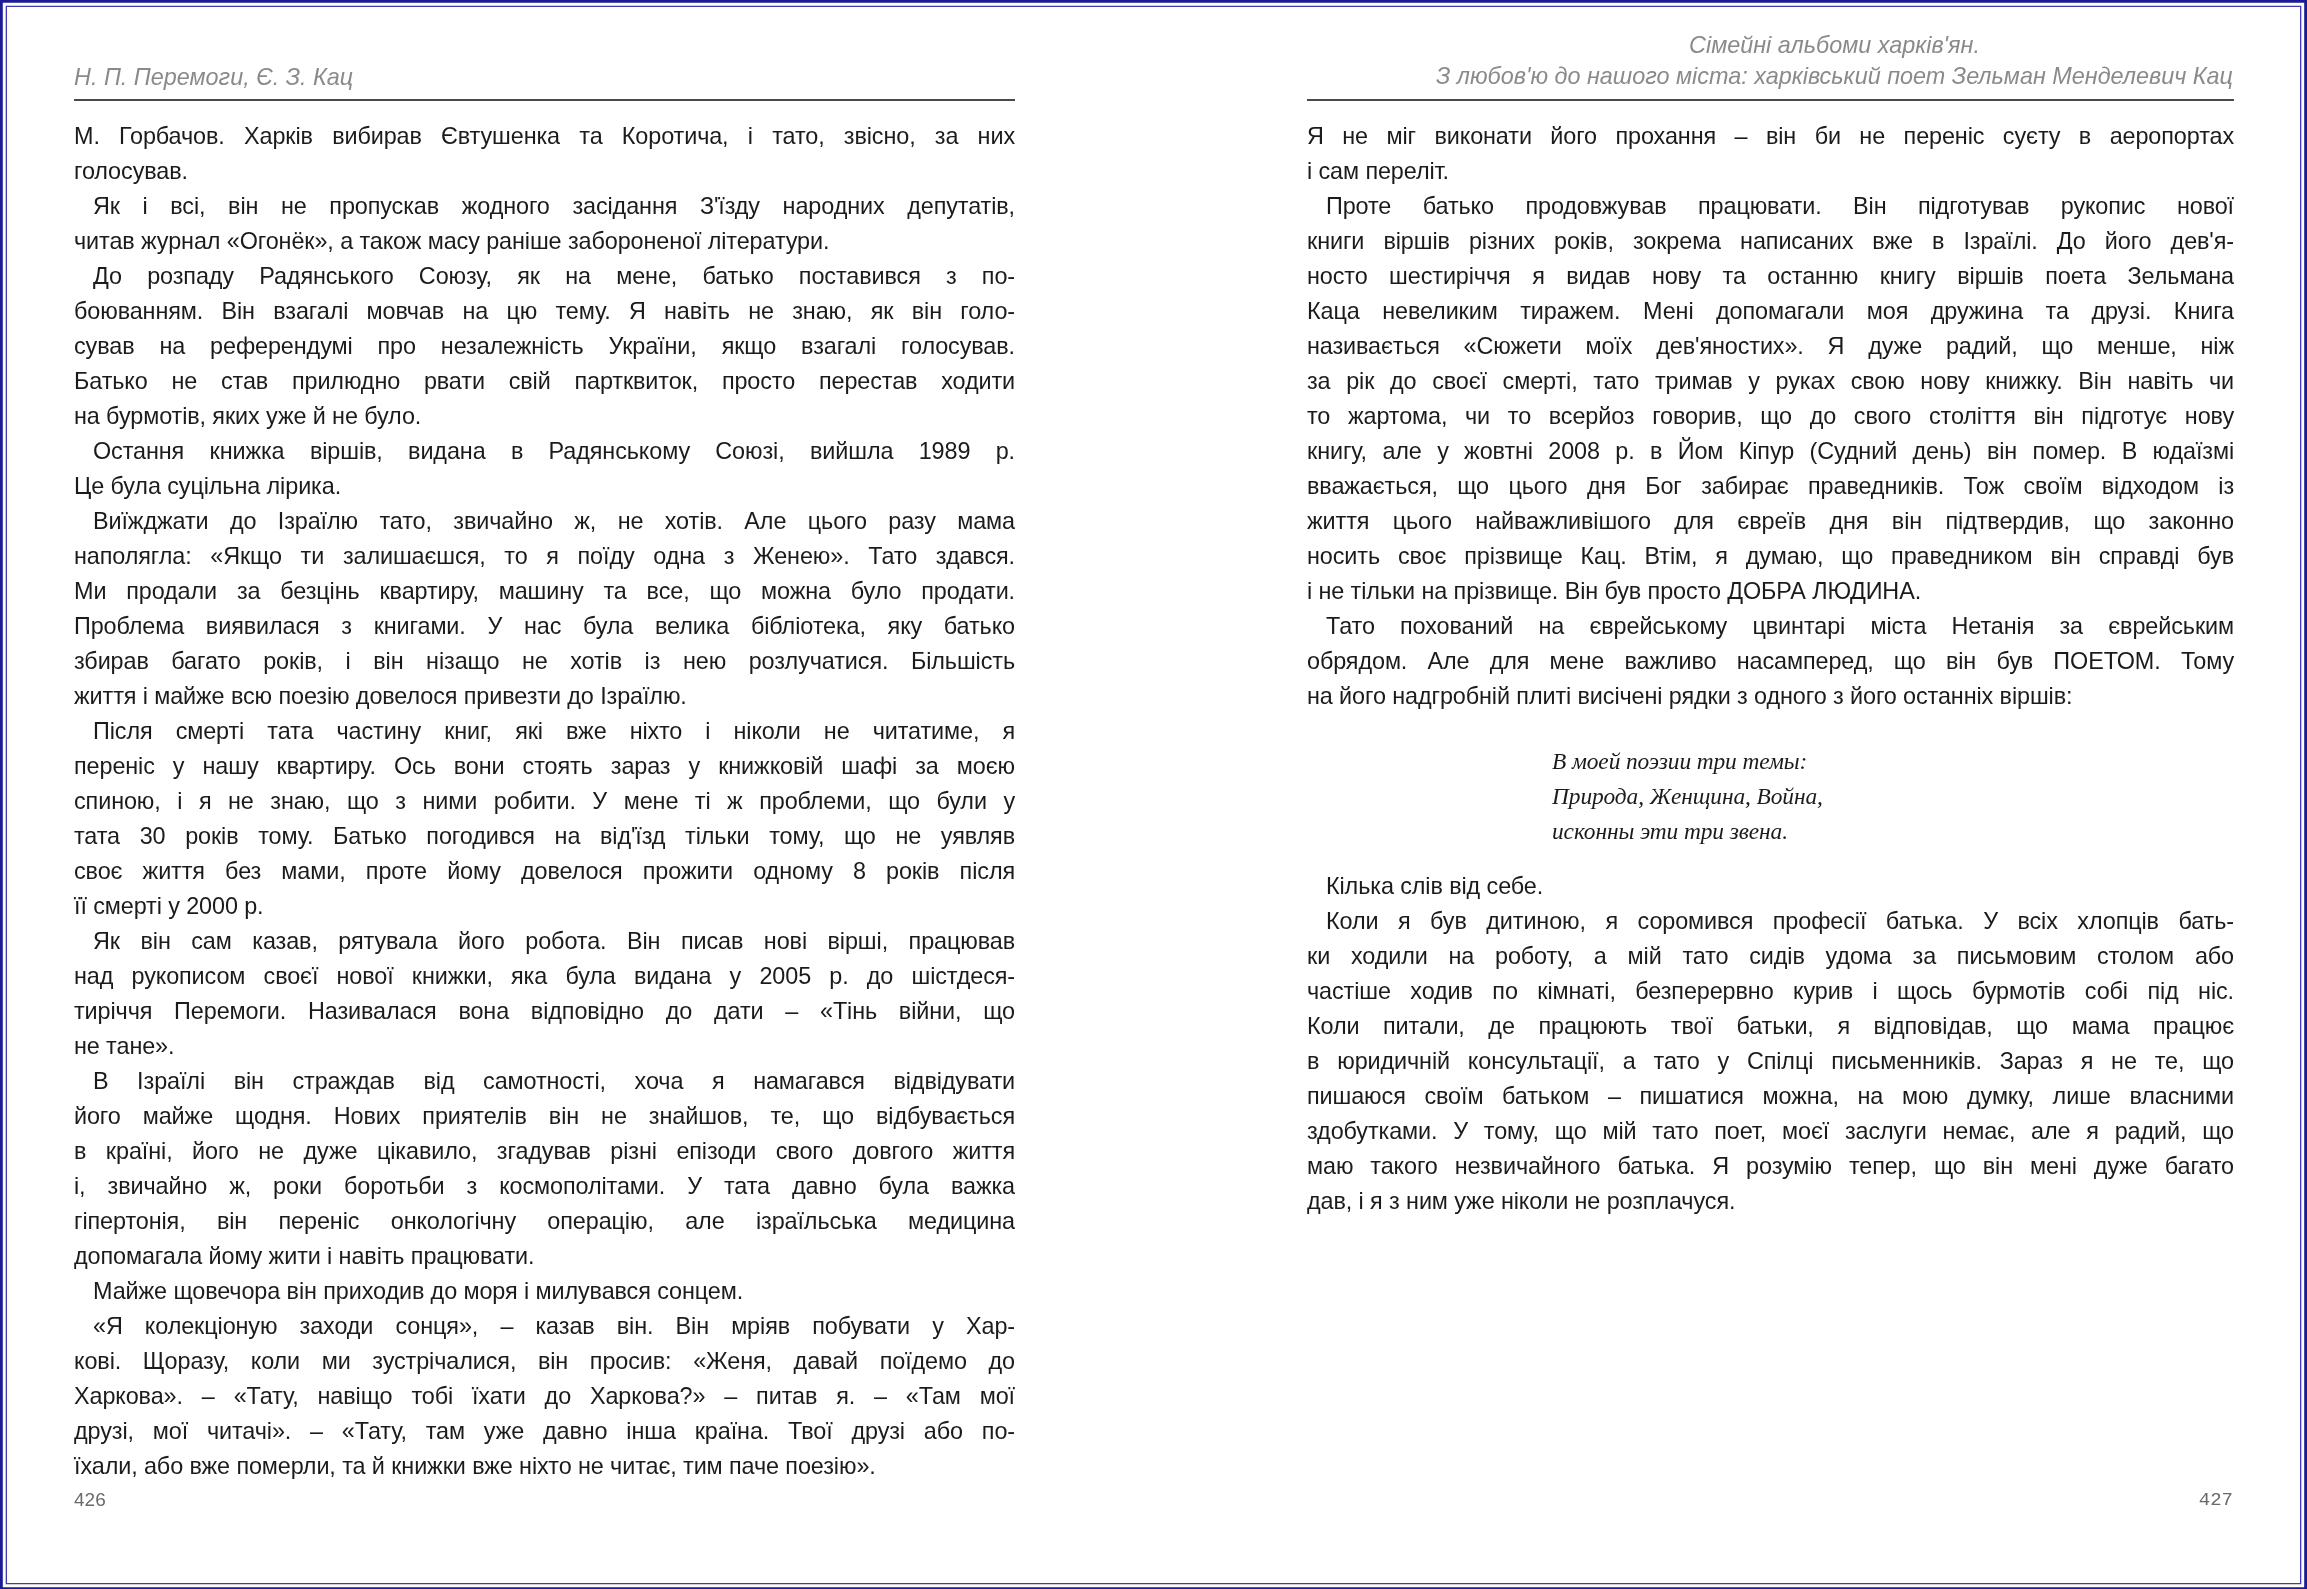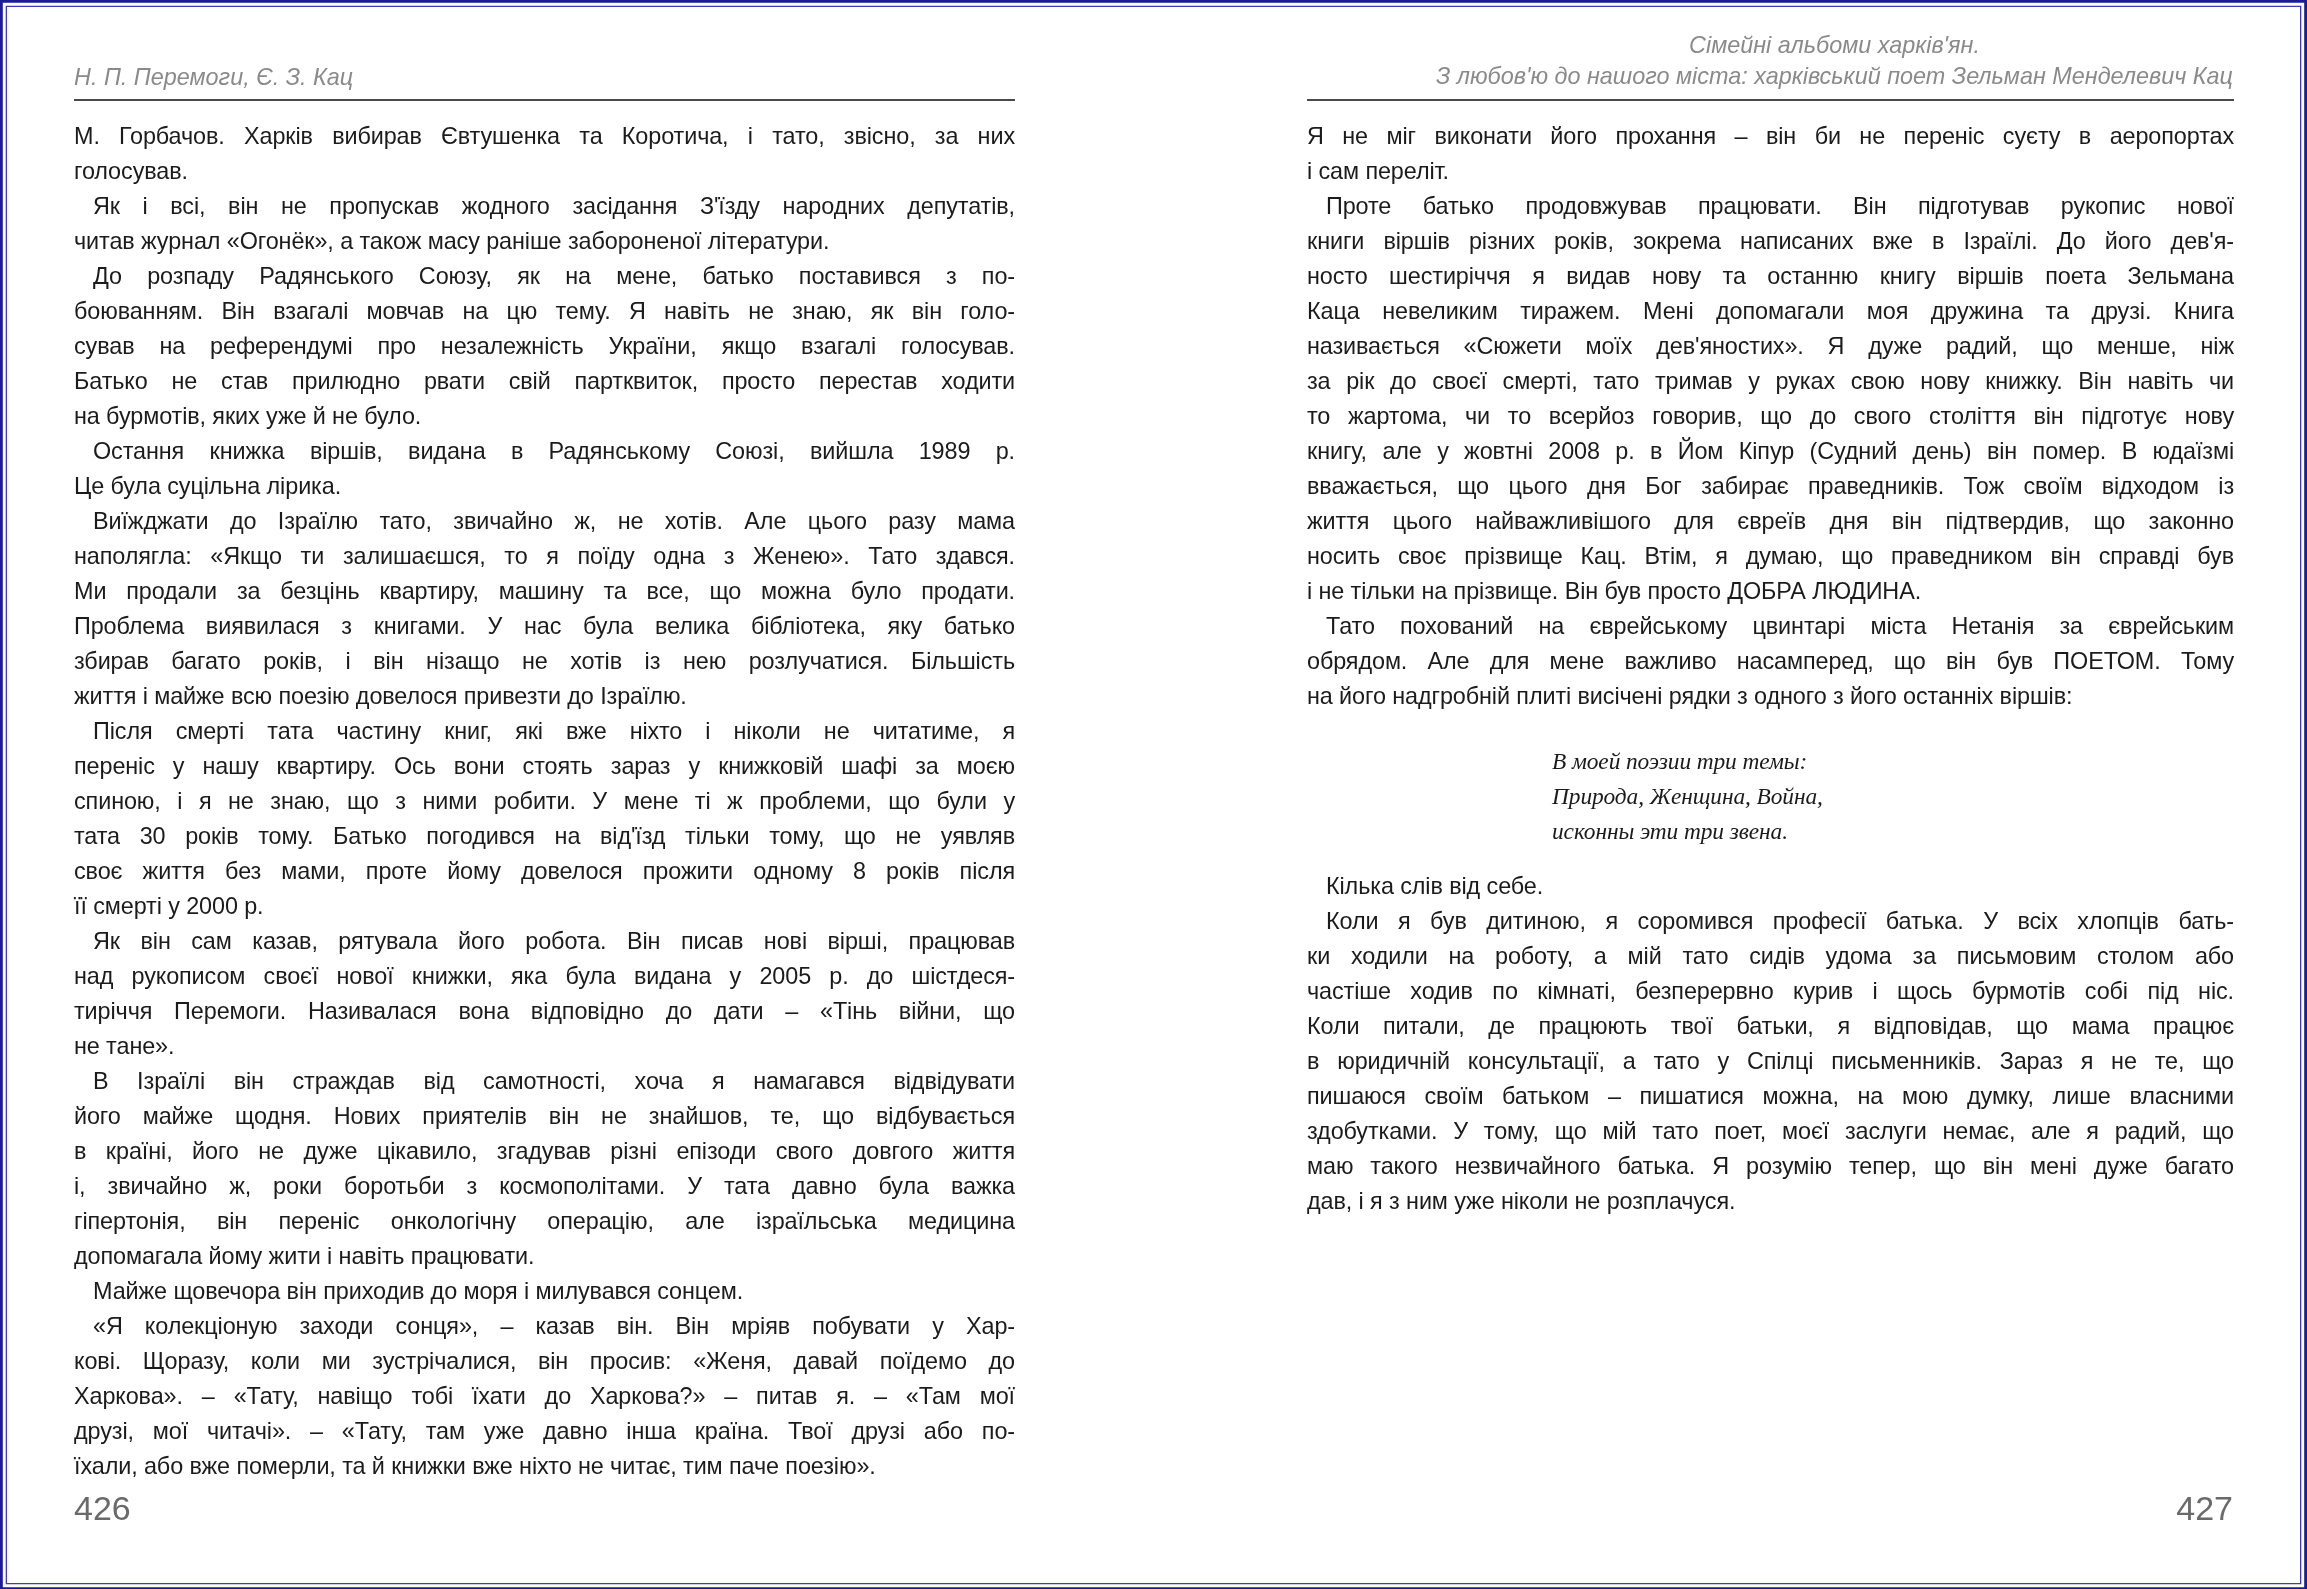--- a/index.html
+++ b/index.html
@@ -51,25 +51,25 @@
   .poem {
     font-style: italic;
     padding-left: 245px;
     margin-top: 30px;
     margin-bottom: 20px;
     font-family: Liberation Serif, serif;
   }
   .pagenum {
     position: absolute;
     top: 1489px;
-    font-size: 34px;
+    font-size: 19px;
     color: var(--page-number, #6a6a6a);
   }
   #pagenum-left  { left: 74px; }
-  #pagenum-right { right: 74px; text-align: right; }
+  #pagenum-right { right: 74px; text-align: right; font-family: Liberation Mono, monospace; }
 </style>
 </head>
 <body>
 
 <div id="header-left" class="running-header">Н. П. Перемоги, Є. З. Кац</div>
 
 <div id="header-right" class="running-header">
   <div>Сімейні альбоми харків'ян.</div>
   <div>З любов'ю до нашого міста: харківський поет Зельман Менделевич Кац</div>
 </div>

